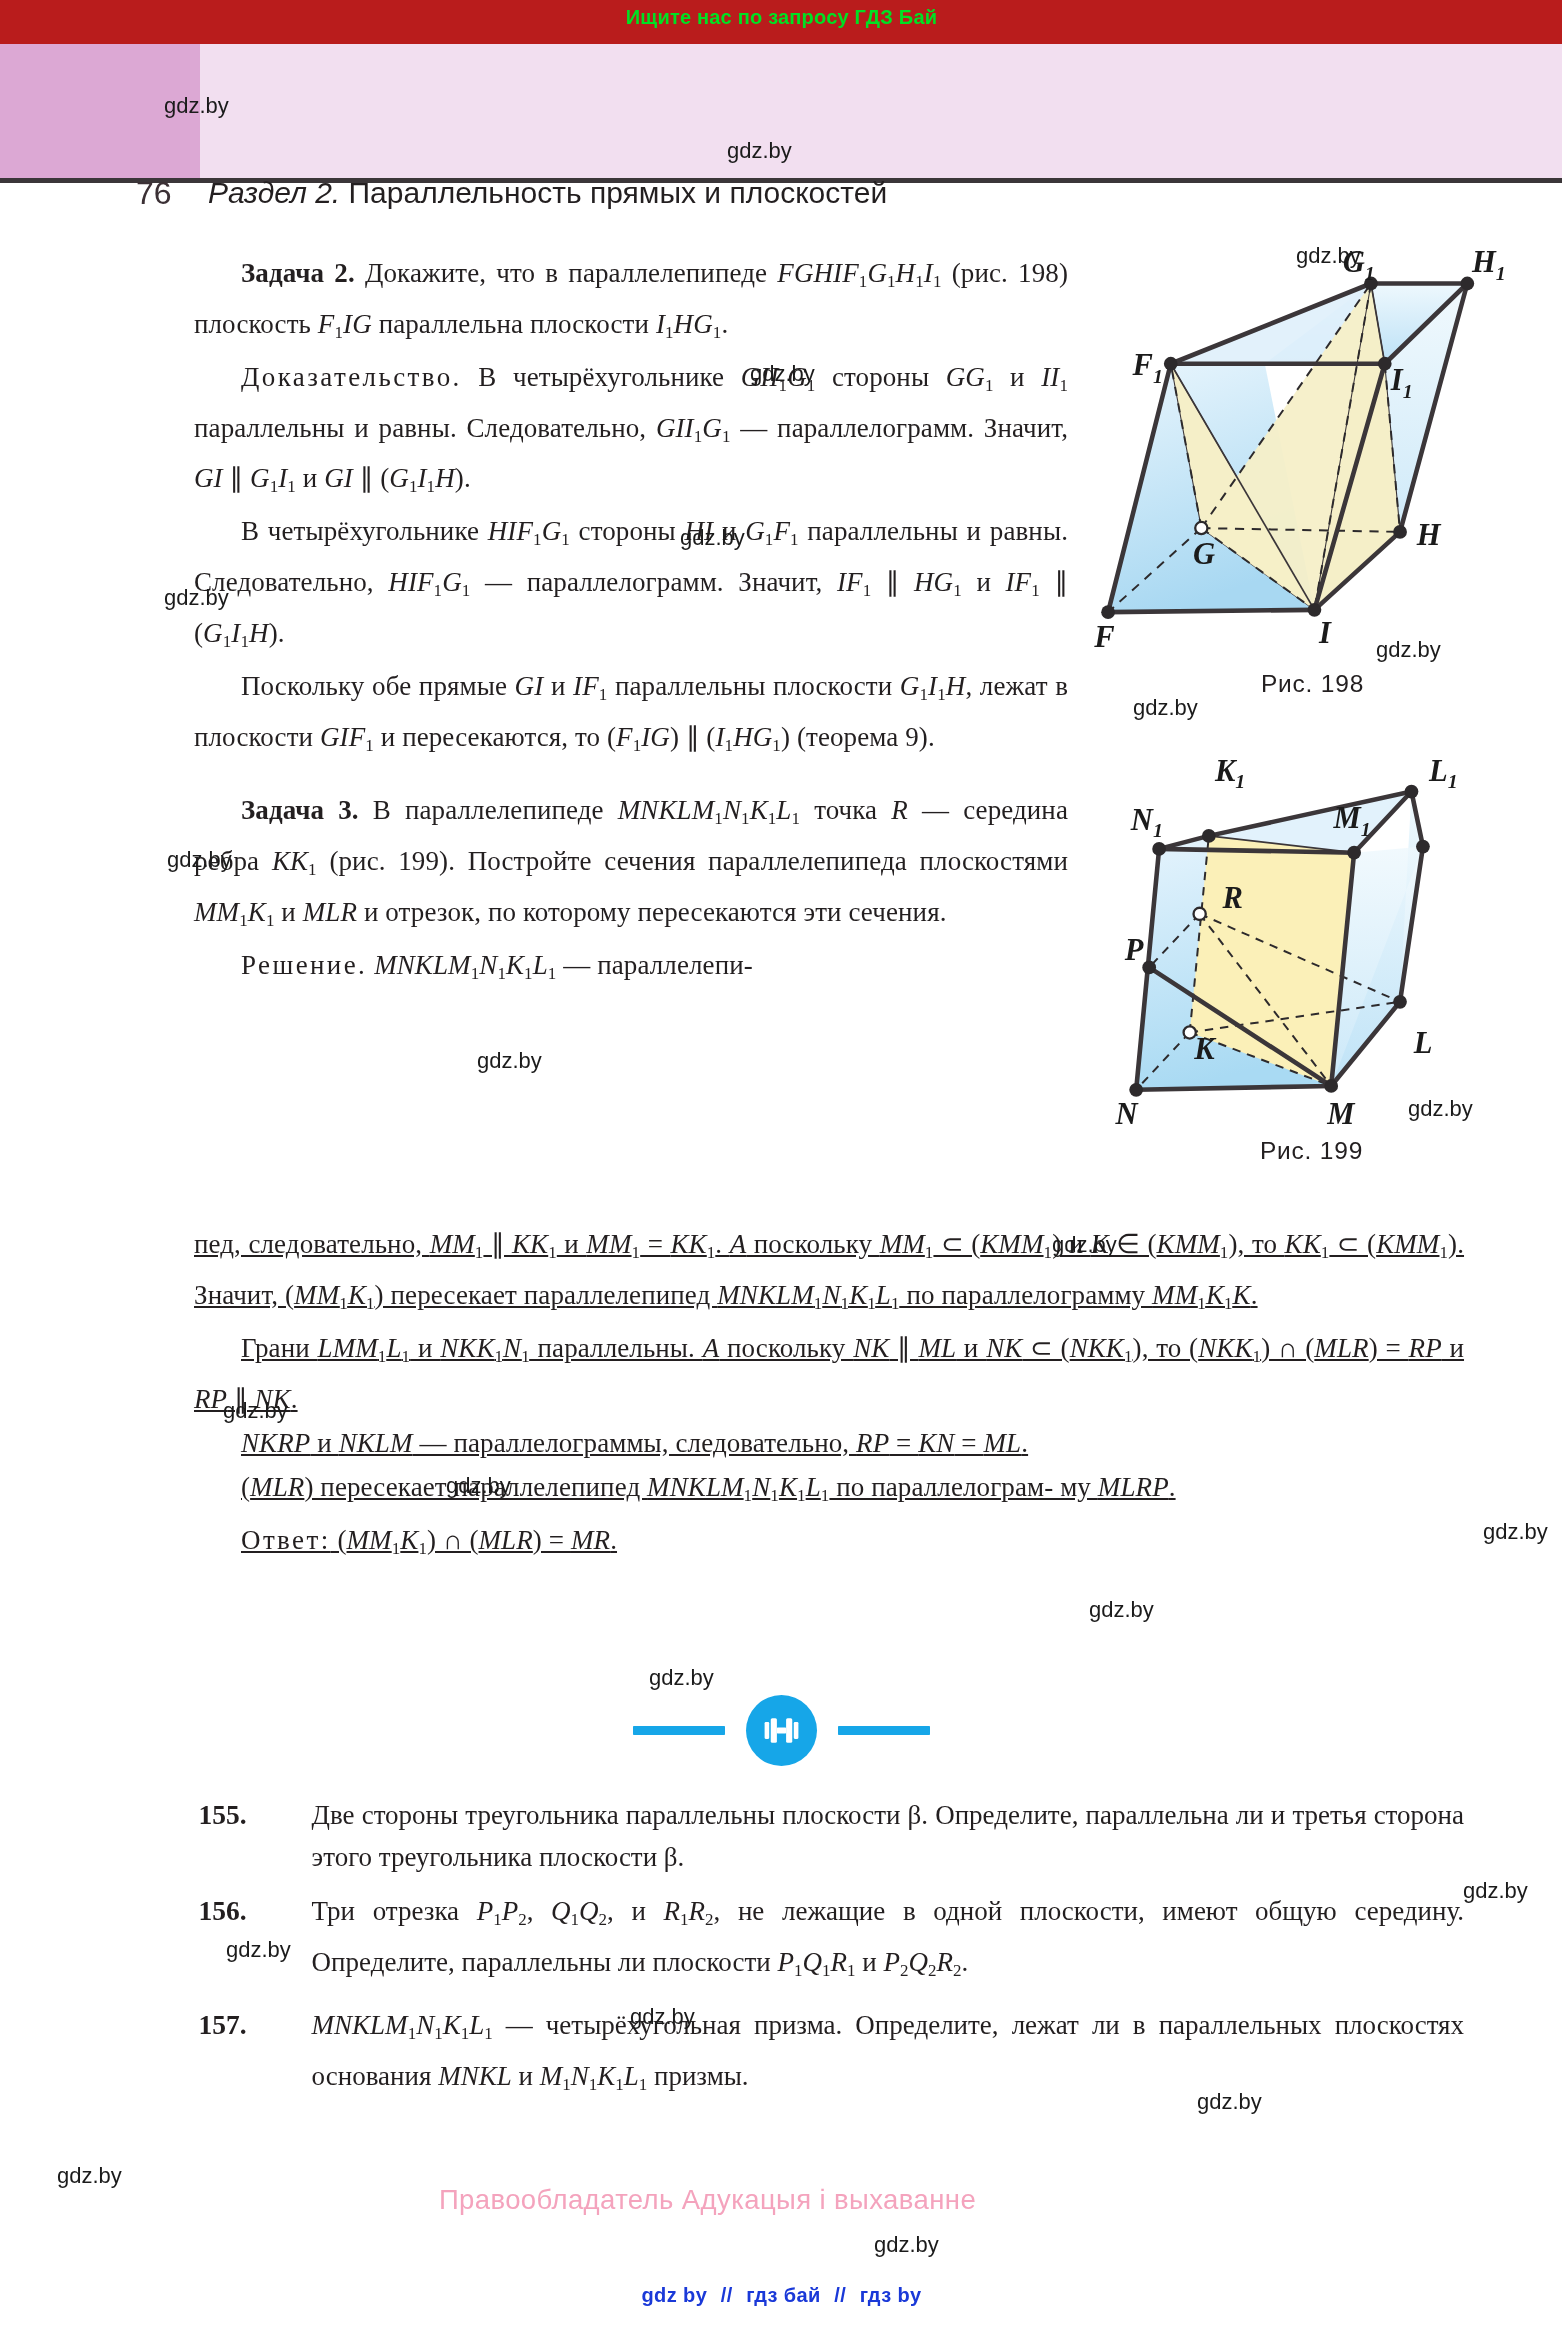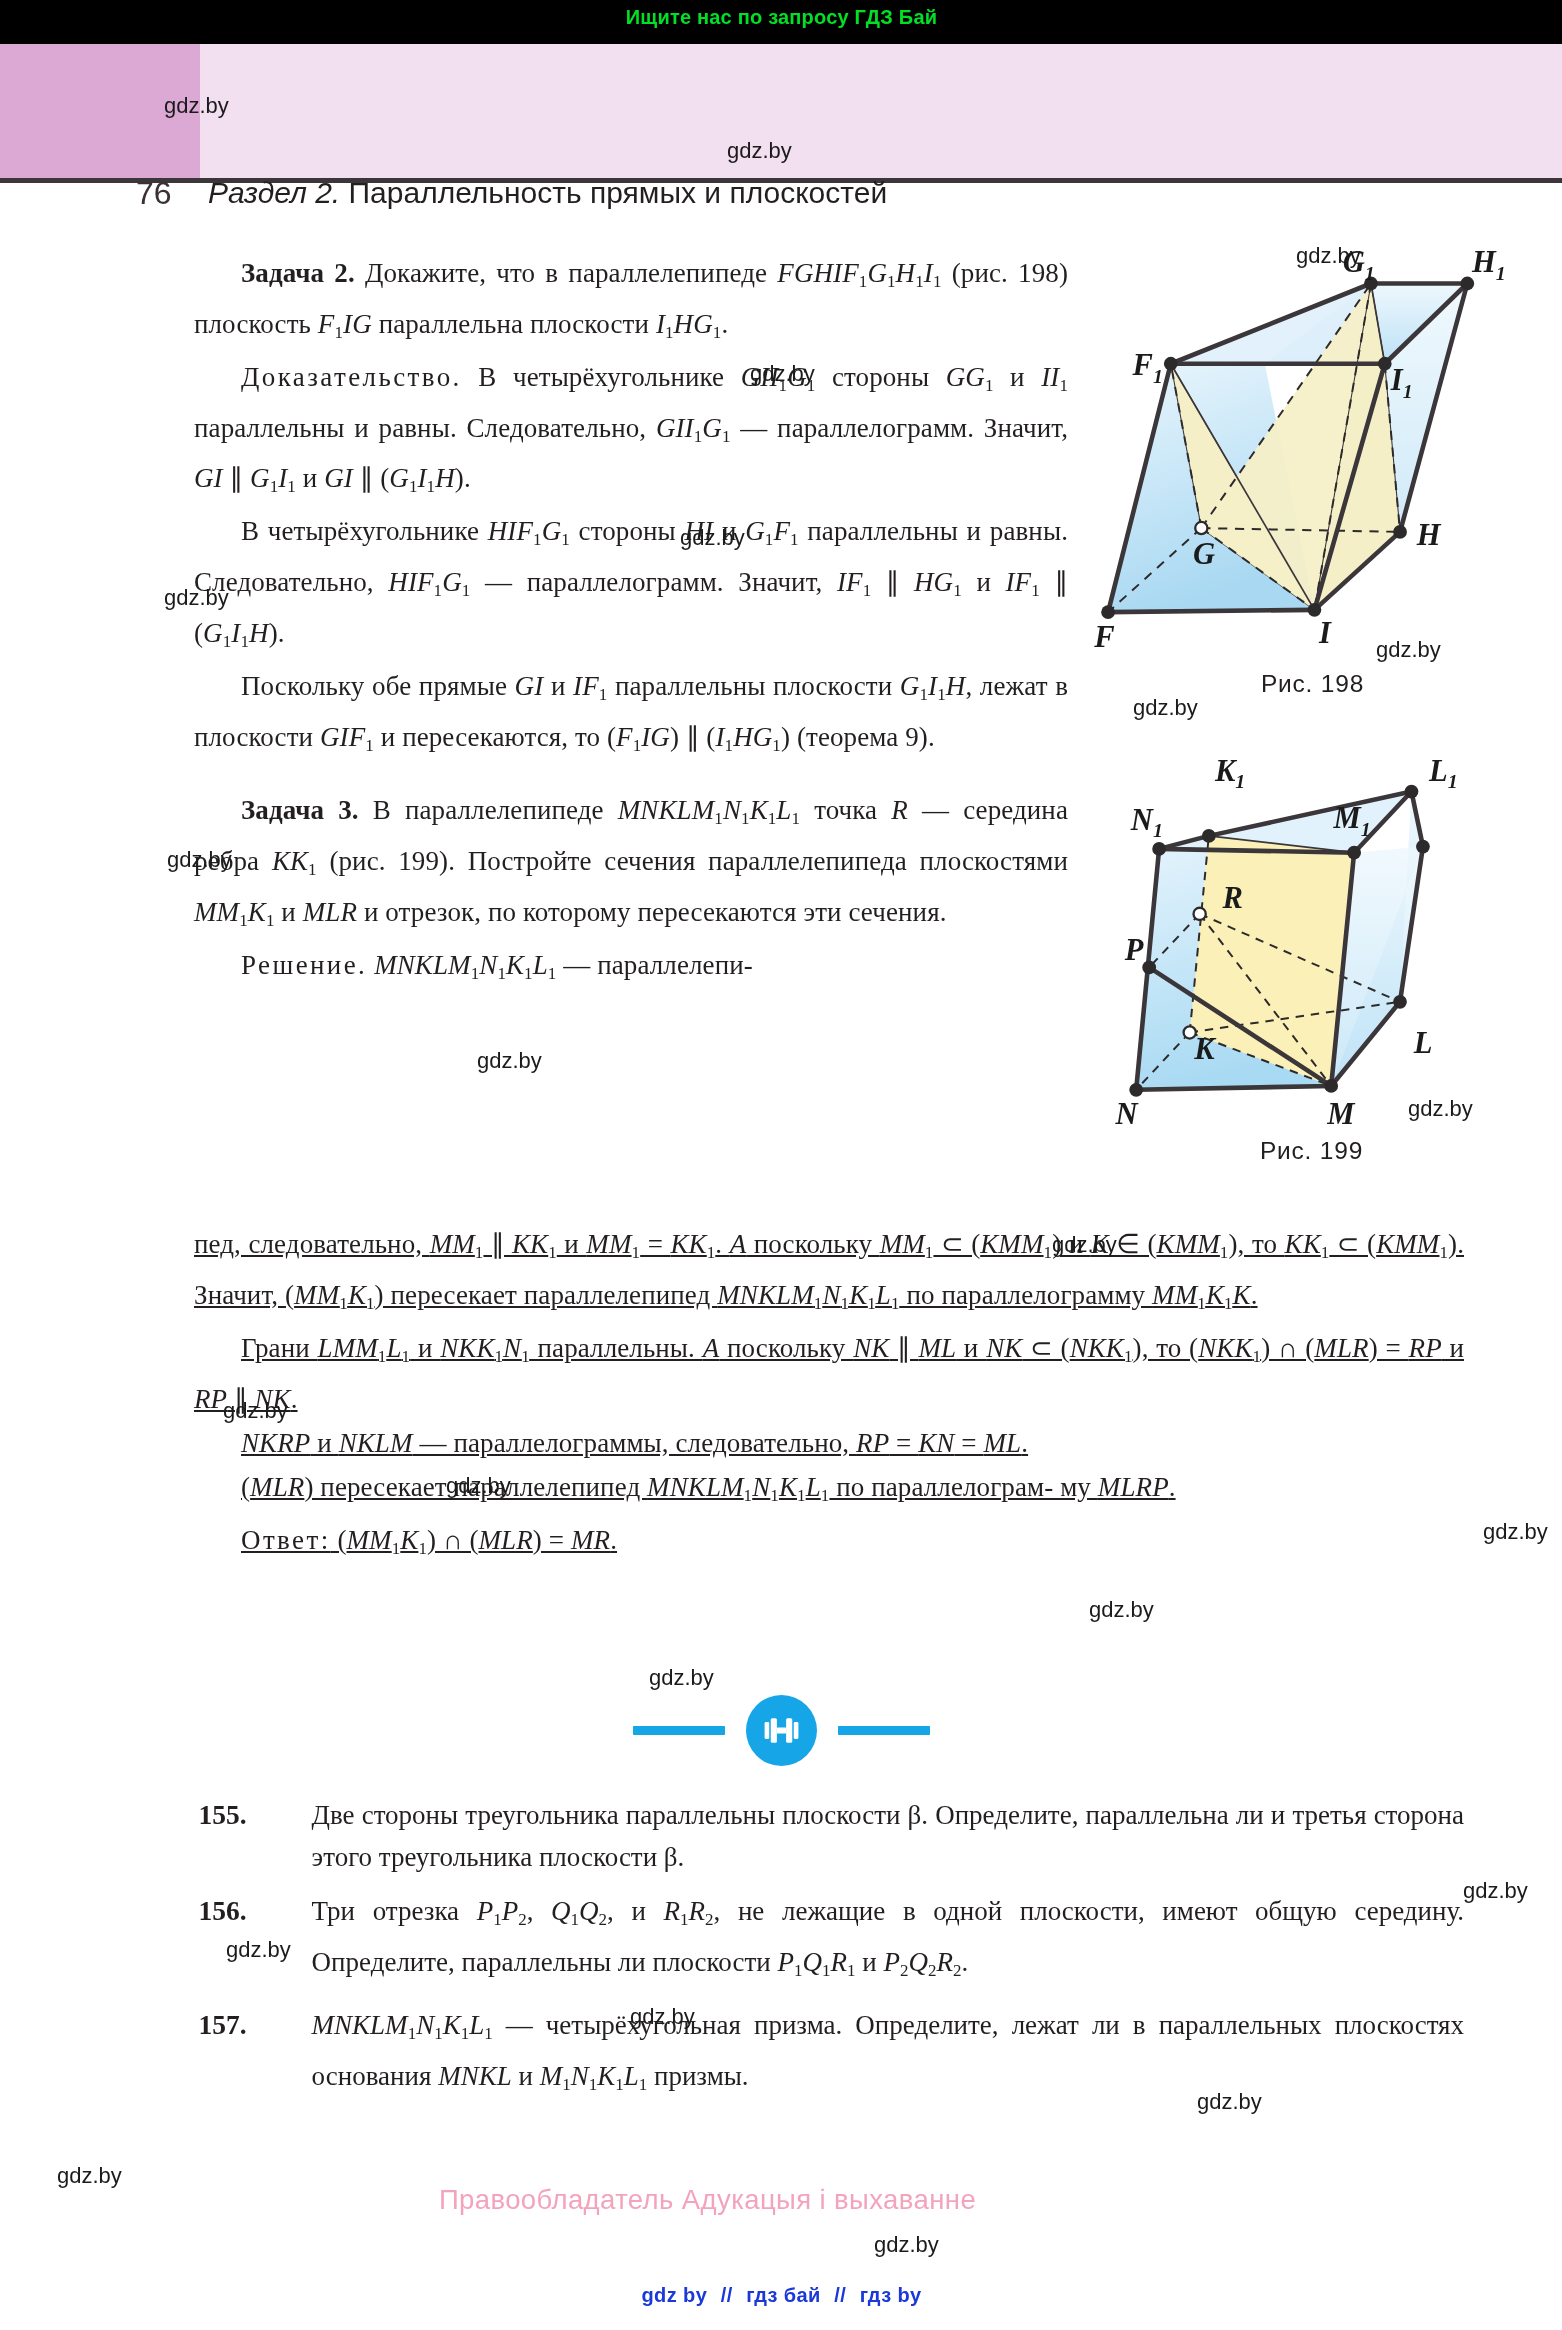--- a/index.html
+++ b/index.html
@@ -15,21 +15,21 @@
     font-family: "Liberation Serif", serif;
     color: #231f20;
   }
 
   
   .promo-banner {
     position: absolute;
     top: 0; left: 0;
     width: 1563px;
     height: 44px;
-    background: #000000;
+    background: #b91c1c;
     text-align: center;
   }
   .promo-banner .promo-text {
     display: block;
     font-family: "Liberation Sans", sans-serif;
     font-weight: bold;
     font-size: 20px;
     color: #00e024;
     line-height: 35px;
     letter-spacing: 0.2px;

